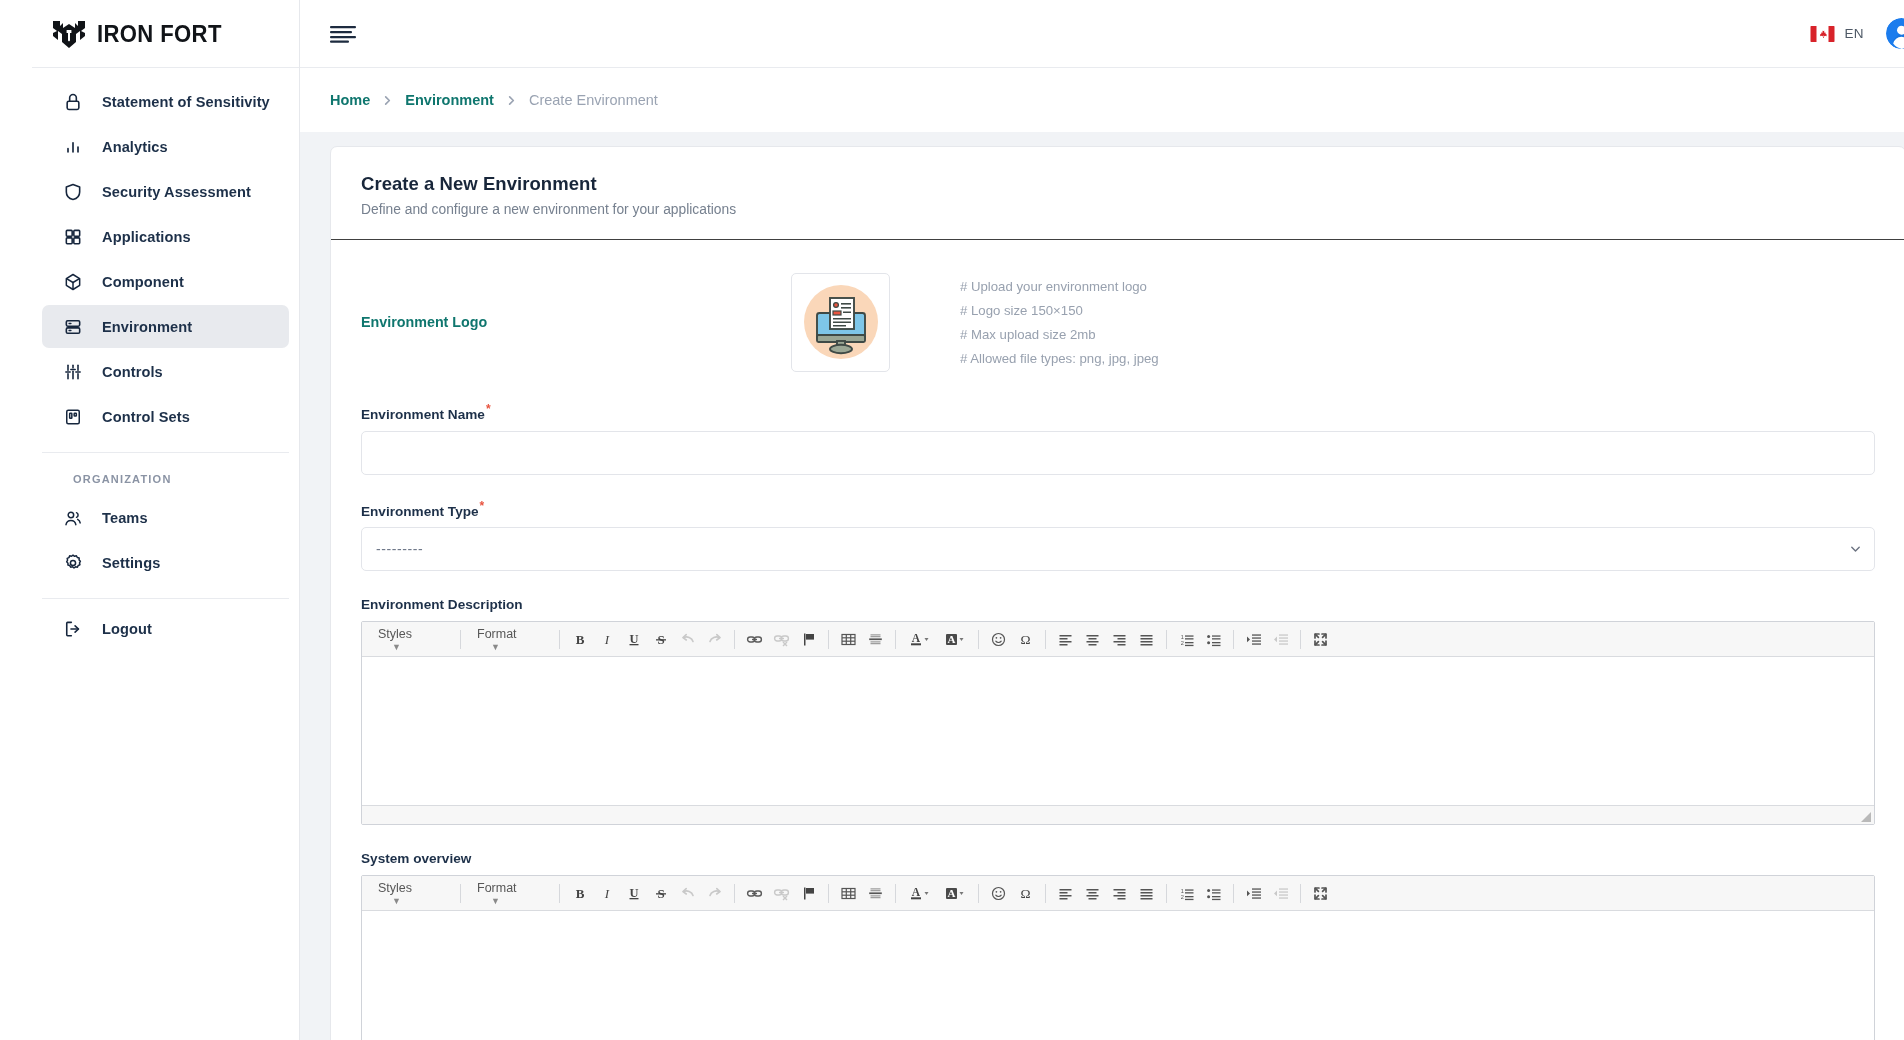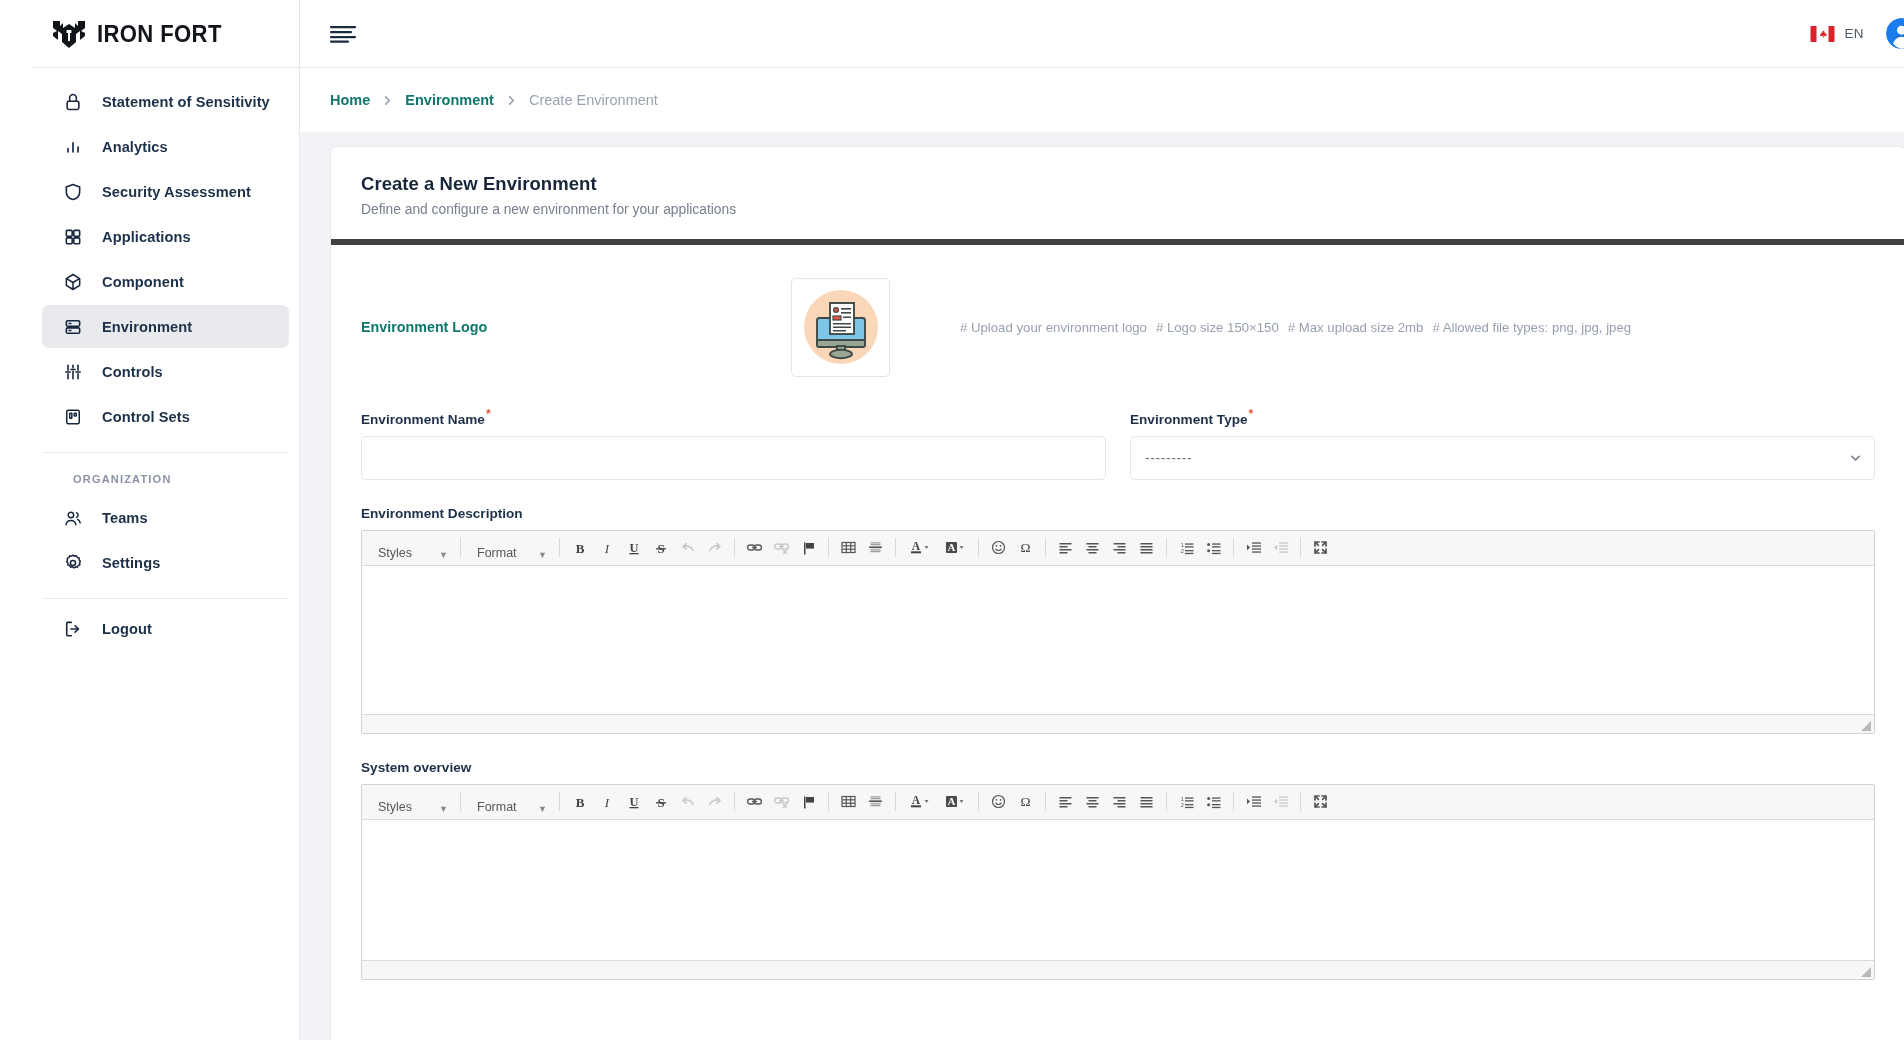--- a/index.html
+++ b/index.html
@@ -68,40 +68,40 @@
   }
   .crumb { color: #0f766e; font-weight: 700; cursor: pointer; }
   .crumb.current { color: #9aa3b2; font-weight: 500; cursor: default; }
   .crumb-sep { color: #9aa3b2; font-size: 13px; display:flex; align-items:center; }
 
   .content { flex: 1; background: #f1f3f6; padding: 14px 30px 0 30px; overflow: hidden; }
   .card {
     background: #ffffff; border: 1px solid #e6e8ec; border-radius: 7px;
     min-height: 1000px;
   }
-  .card-head { padding: 26px 30px 22px 30px; border-bottom: 6px solid #404040; }
+  .card-head { padding: 26px 30px 22px 30px; border-bottom: 1px solid #404040; }
   .card-title { font-size: 18.5px; font-weight: 700; color: #18263a; letter-spacing: .05px; }
   .card-sub { font-size: 13.8px; color: #76808f; margin-top: 7px; }
   .card-body { padding: 28px 30px 30px 30px; }
 
   
   .logo-row { display: flex; align-items: center; min-height: 108px; }
   .logo-label {
     width: 430px; font-size: 14.3px; font-weight: 700; color: #0f766e;
   }
   .logo-thumb {
     width: 99px; height: 99px; border: 1px solid #e3e5ea; border-radius: 5px;
     display: flex; align-items: center; justify-content: center; background:#fff;
     cursor: pointer;
   }
-  .logo-hints { margin-left: 70px; display: flex; flex-direction: row; gap: 9px; }
+  .logo-hints { margin-left: 70px; display: flex; flex-direction: column; gap: 9px; }
   .hint { font-size: 13.2px; color: #98a1af; }
 
   
-  .form-grid { display: flex; gap: 24px; margin-top: 26px; }
+  .form-grid { display: flex; gap: 24px; margin-top: 26px; flex-direction: column; }
   .field { flex: 1; min-width: 0; }
   .field-label {
     font-size: 13.6px; font-weight: 700; color: #1d3049; margin-bottom: 9px; display: block;
   }
   .req { color: #e8533f; font-size: 12px; vertical-align: super; margin-left: 1px; }
   .text-input {
     width: 100%; height: 44px; border: 1px solid #e3e5ea; border-radius: 5px;
     background: #fff; padding: 0 14px; font-size: 14px; color: #2b3647;
     font-family: "Liberation Sans", sans-serif; outline: none;
   }
@@ -117,23 +117,23 @@
   }
 
   
   .editor-block { margin-top: 26px; }
   .editor-shell { border: 1px solid #d0d3d9; border-radius: 2px; background: #fff; }
   .ed-toolbar {
     background: #f7f7f7; border-bottom: 1px solid #d9dbdf;
     height: 35px; display: flex; align-items: center; padding: 0 6px; gap: 0px;
   }
   .ed-drop {
-    display: flex; align-items: flex-end; justify-content: space-between;
+    display: flex; align-items: flex-start; justify-content: space-between;
     min-width: 86px; height: 25px; padding: 0 6px 0 10px; cursor: pointer;
-    font-size: 12.5px; color: #575757;
+    font-size: 12.5px; color: #575757; flex-direction: column;
   }
   .ed-drop .caret { margin-left: 14px; color: #8a8a8a; font-size: 9px; line-height:1; }
   .ed-sep { width: 1px; height: 19px; background: #d6d8dc; margin: 0 6px; flex: none; }
   .ed-btn {
     width: 25px; height: 25px; display: flex; align-items: center; justify-content: center;
     cursor: pointer; color: #5b5b5b; flex: none; margin: 0 1px;
   }
   .ed-btn.disabled { color: #c9c9c9; cursor: default; }
   .ed-btn.wide { width: 33px; }
   .ed-btn svg { display: block; }

